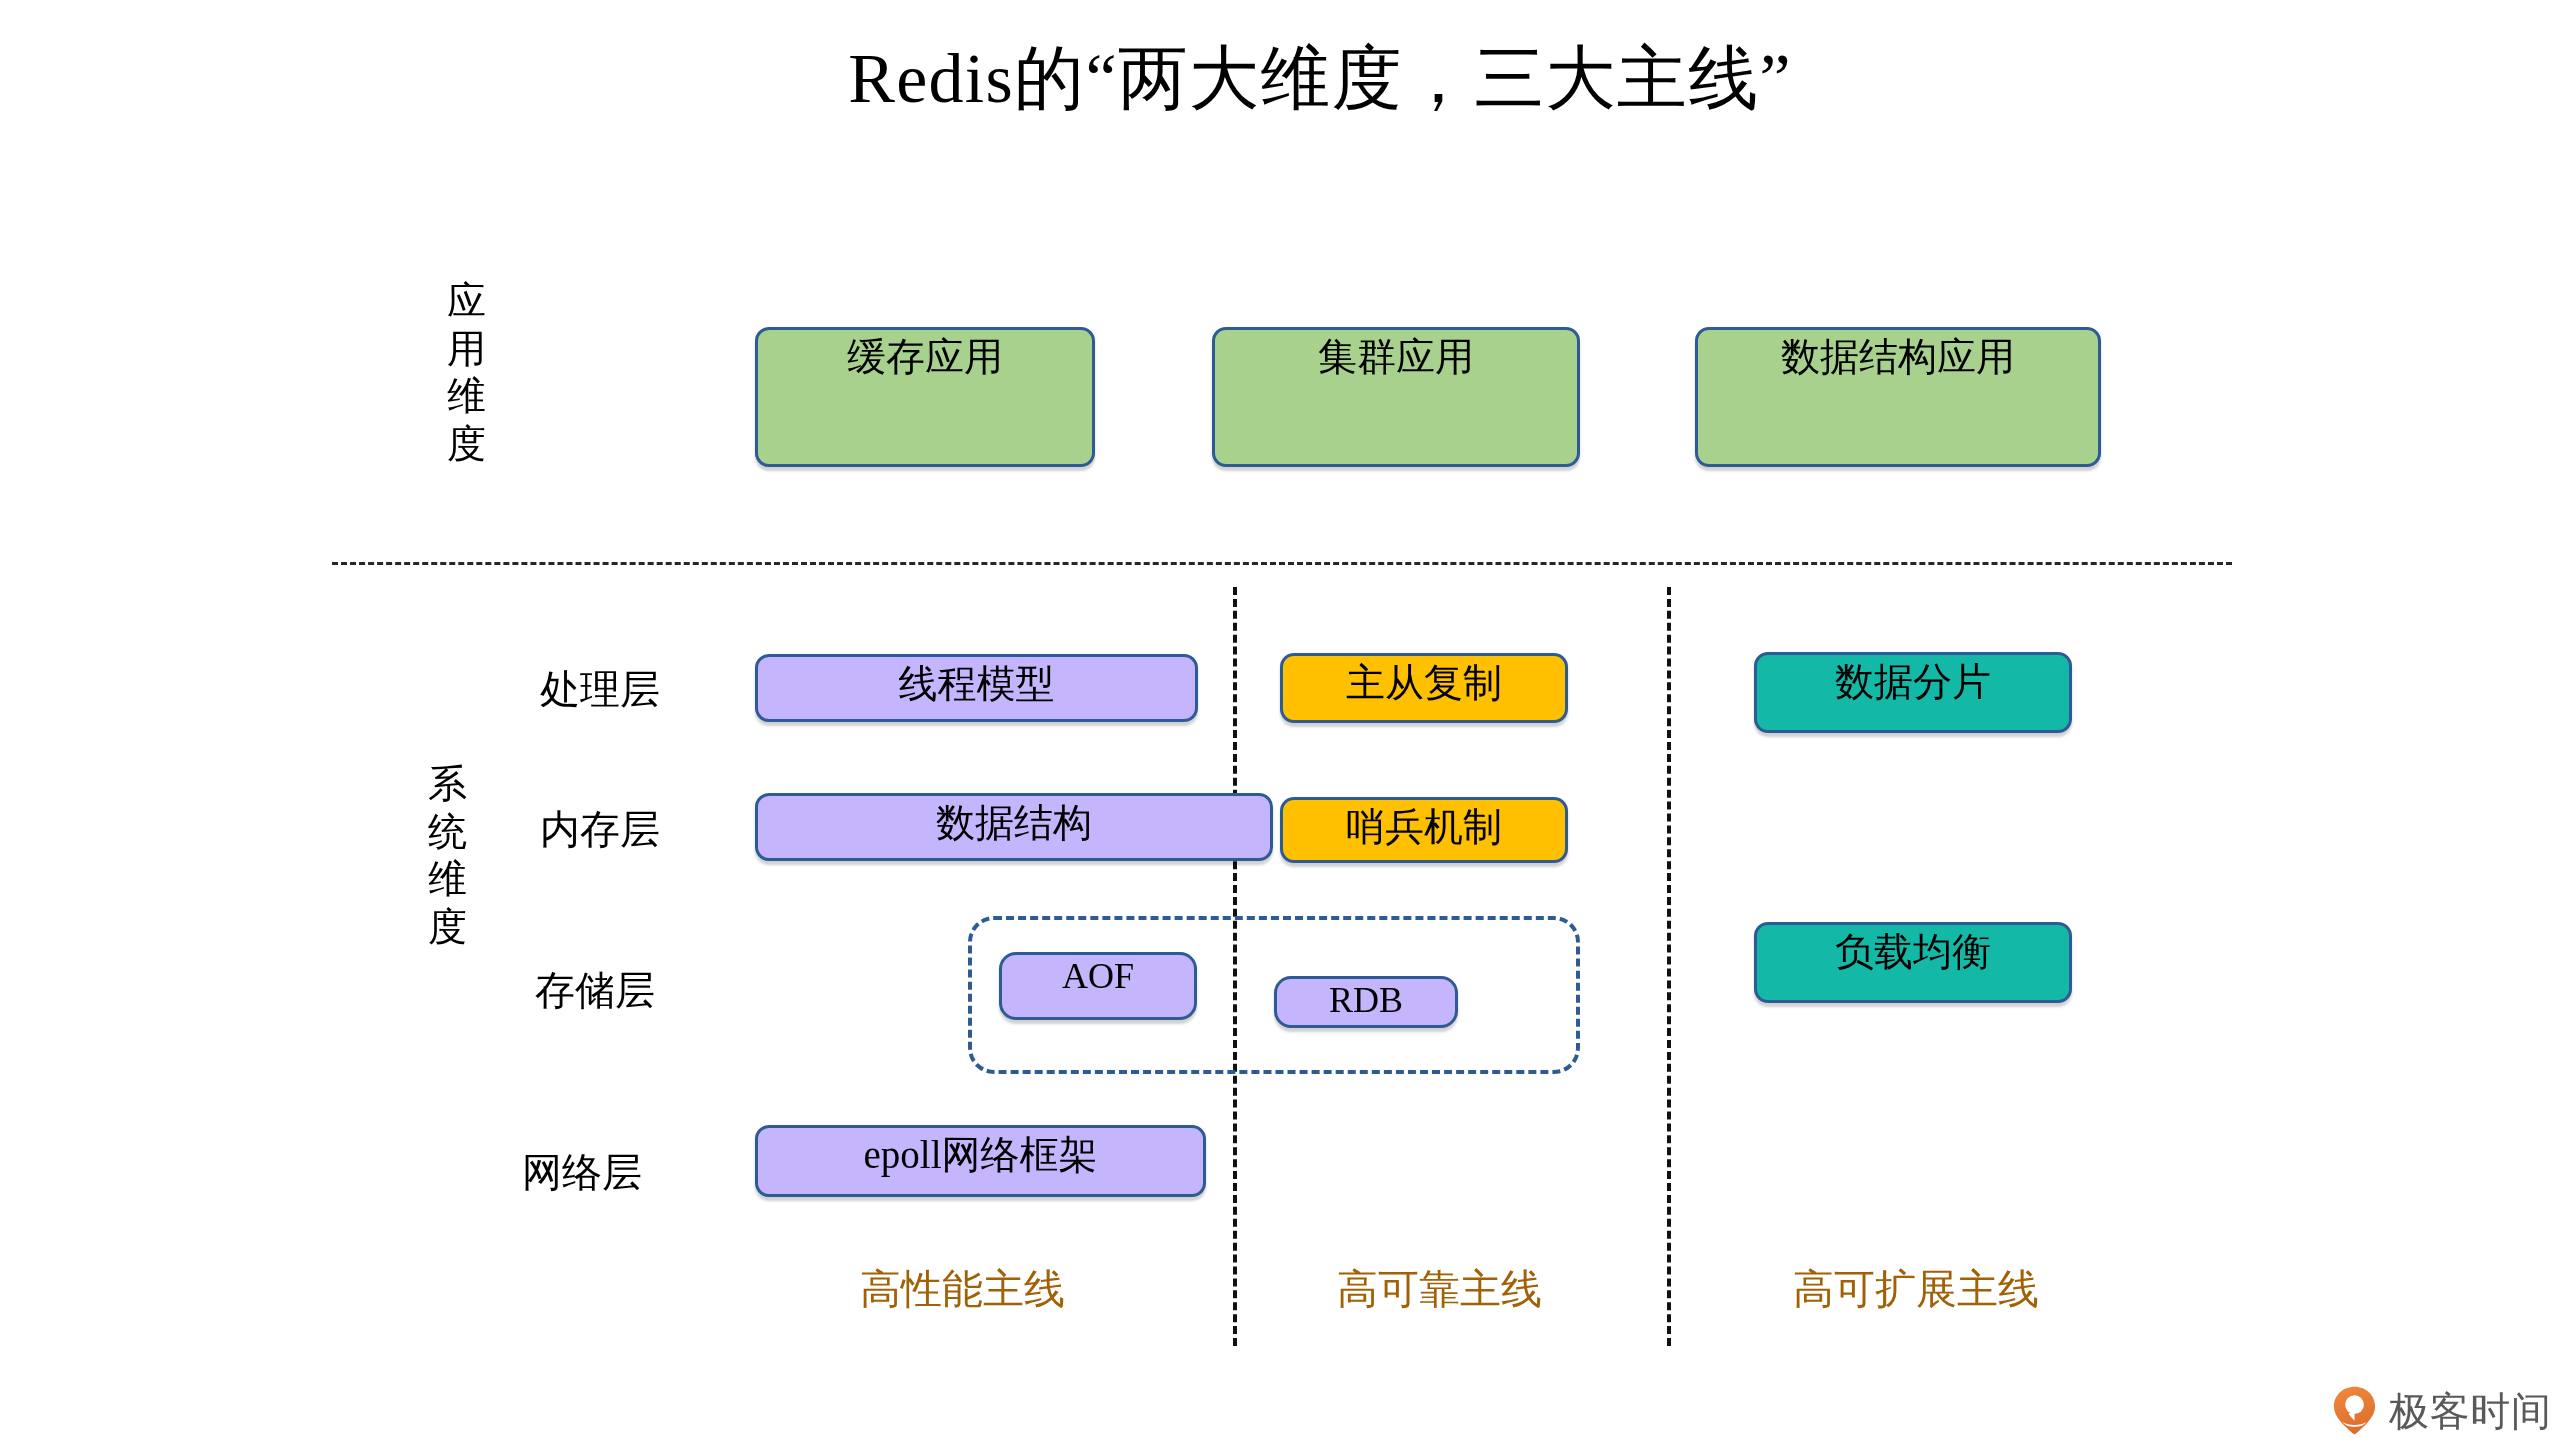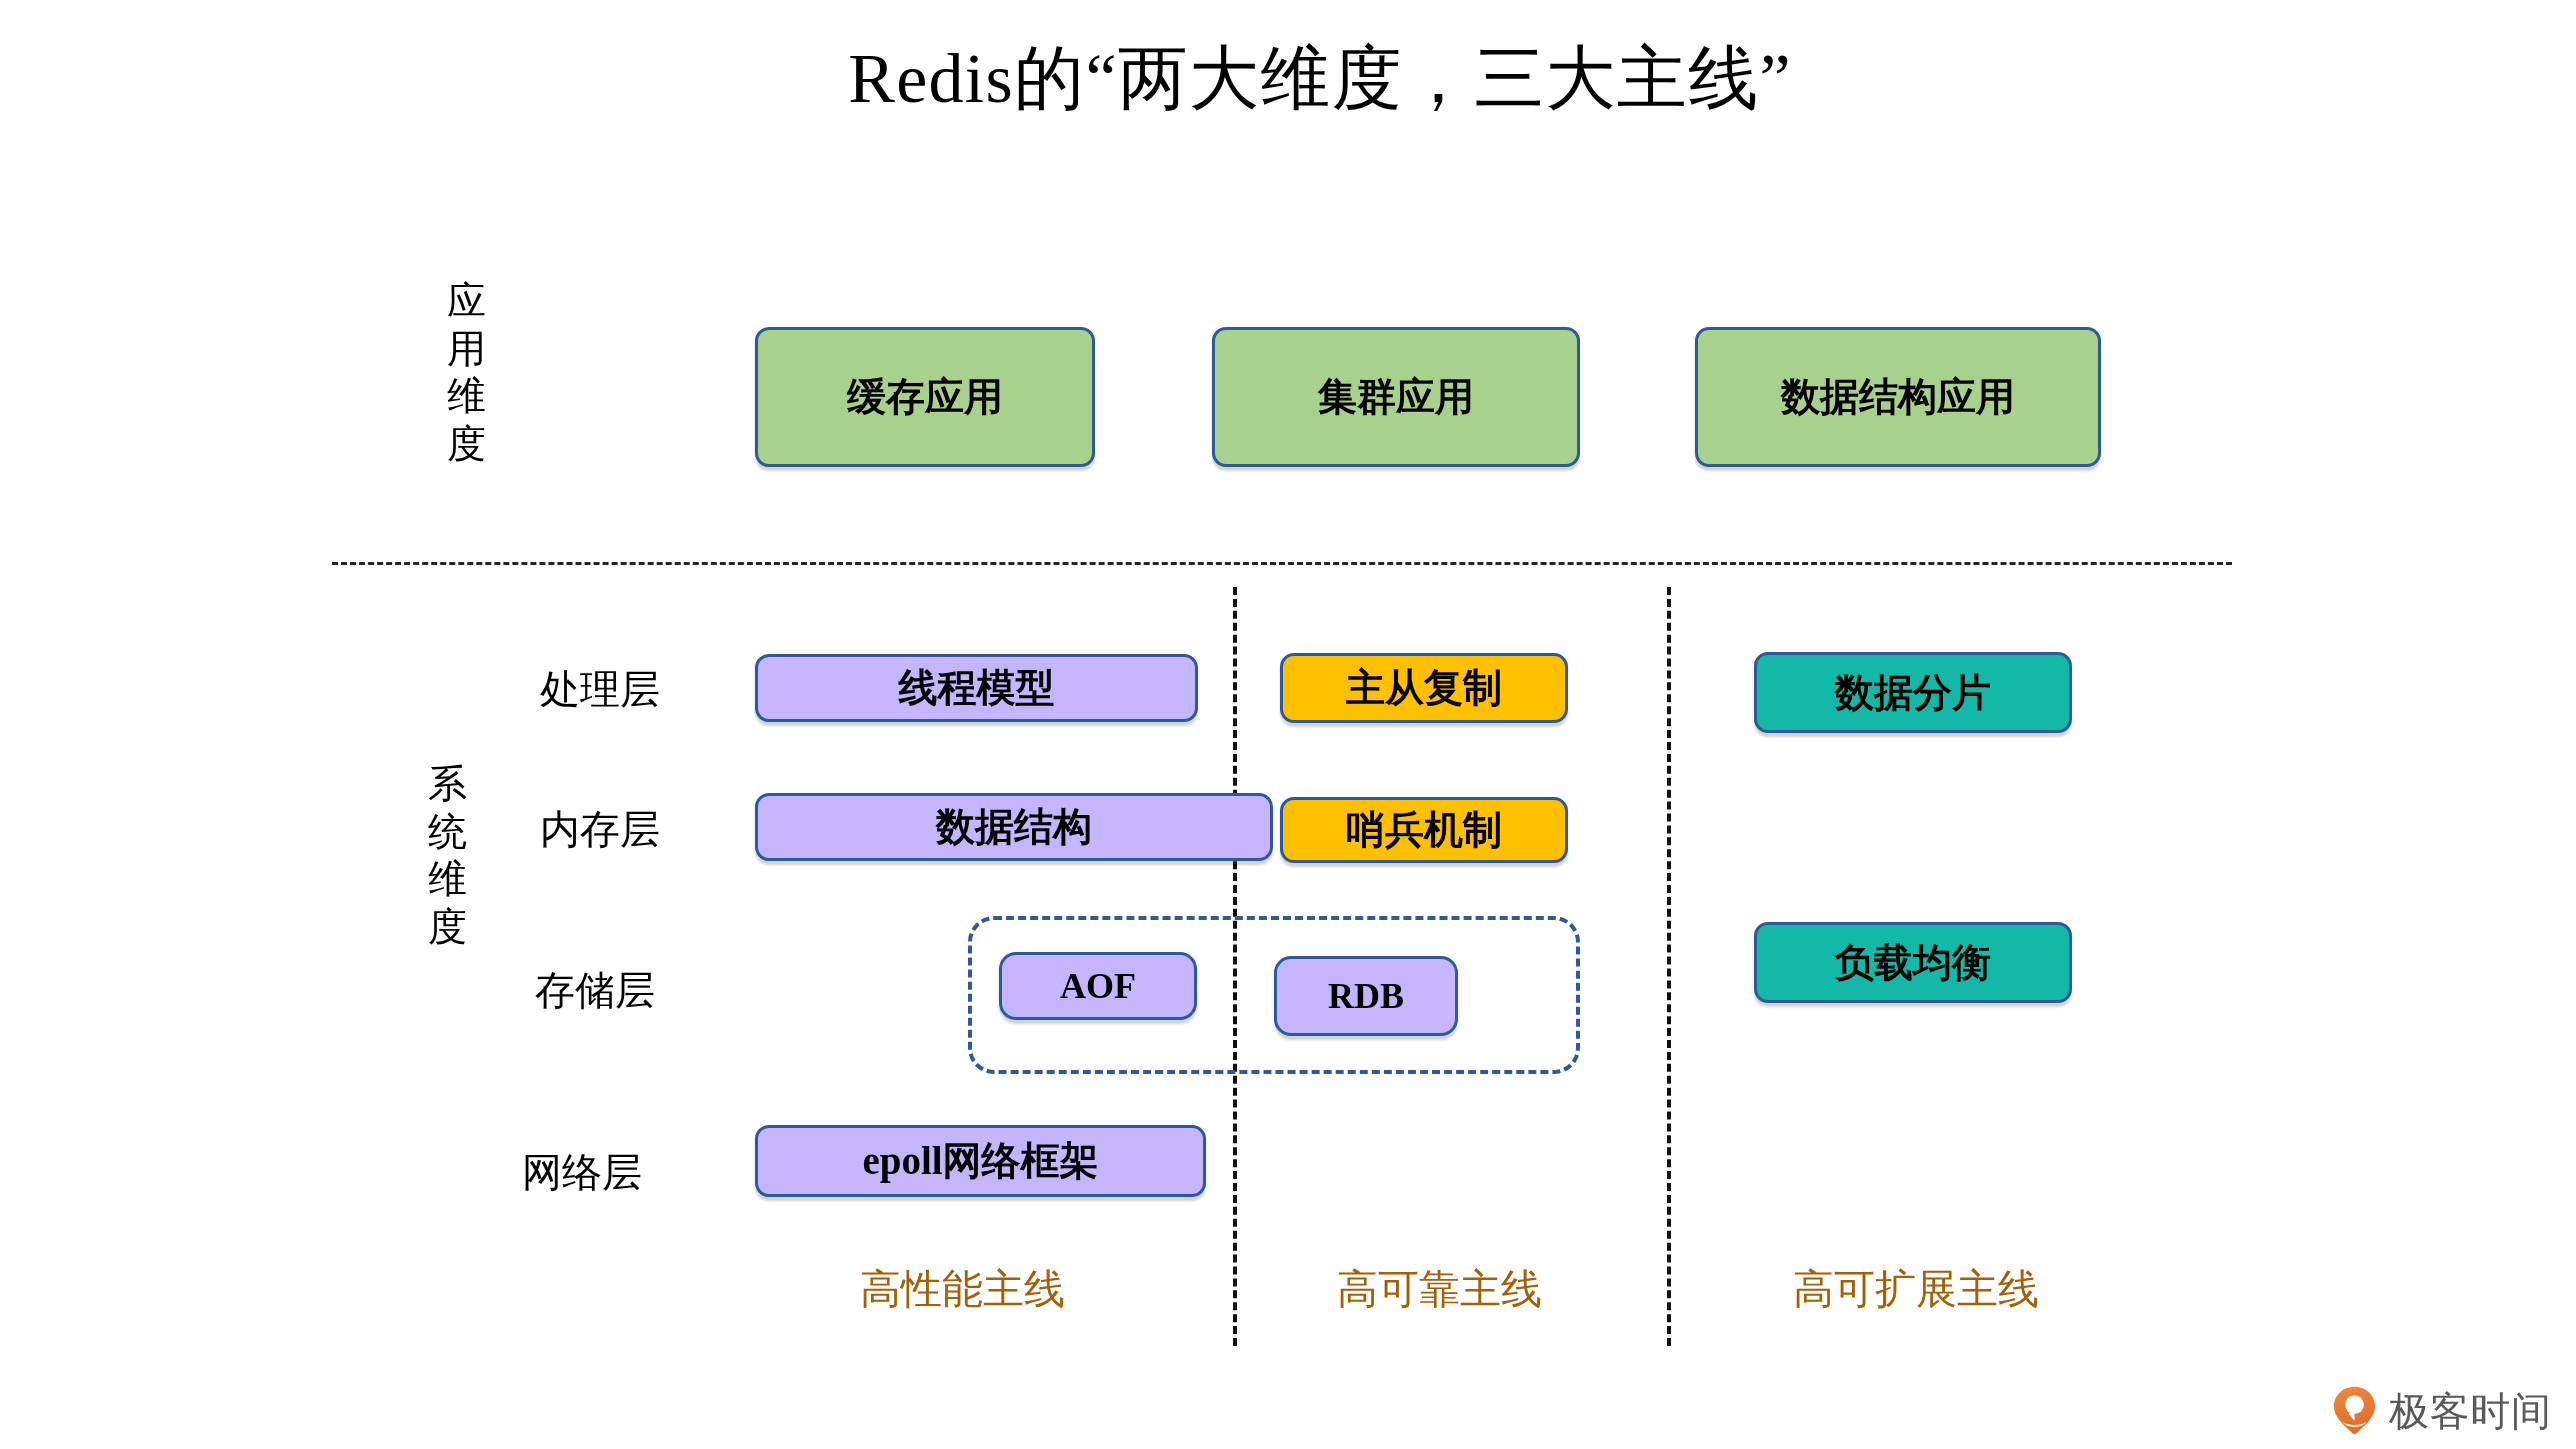--- a/index.html
+++ b/index.html
@@ -56,28 +56,27 @@
     font-family: "Liberation Serif", "DejaVu Serif", serif;
   }
 
   
   .node {
     position: absolute;
     box-sizing: border-box;
     border: 3.2px solid #2e5b96;
     border-radius: 14px;
     display: flex;
-    align-items: center;
+    align-items: flex-start;
     justify-content: center;
     font-size: 39px;
     color: #000000;
     white-space: nowrap;
     font-family: "Liberation Serif", "DejaVu Serif", serif;
     box-shadow: 0 3.2px 2.6px rgba(0,0,0,0.18);
-    font-weight: bold;
   }
   .node.green  { background: #a9d18e; }
   .node.blue   { background: #c4b5fd; }
   .node.yellow { background: #ffc000; }
   .node.peach  { background: #14b8a6; }
 
   .node.small { font-size: 36px; border-radius: 17px; }
 
   
   .hdash {
@@ -187,21 +186,21 @@
     <span>哨兵机制</span>
   </div>
 
   <div class="row-label" style="left:535px; top:971px;">存储层</div>
 
   <div id="persist-group" style="left:968px; top:916px; width:612px; height:158px;"></div>
 
   <div class="node blue small" style="left:999px; top:952px; width:198px; height:68px;">
     <span>AOF</span>
   </div>
-  <div class="node blue small" style="left:1274px; top:956px; width:184px; height:80px;">
+  <div class="node blue small" style="left:1274px; top:976px; width:184px; height:52px;">
     <span>RDB</span>
   </div>
   <div class="node peach" style="left:1754px; top:922px; width:318px; height:81px;">
     <span>负载均衡</span>
   </div>
 
   <div class="row-label" style="left:522px; top:1153px;">网络层</div>
   <div class="node blue" style="left:755px; top:1125px; width:451px; height:72px;">
     <span>epoll网络框架</span>
   </div>

